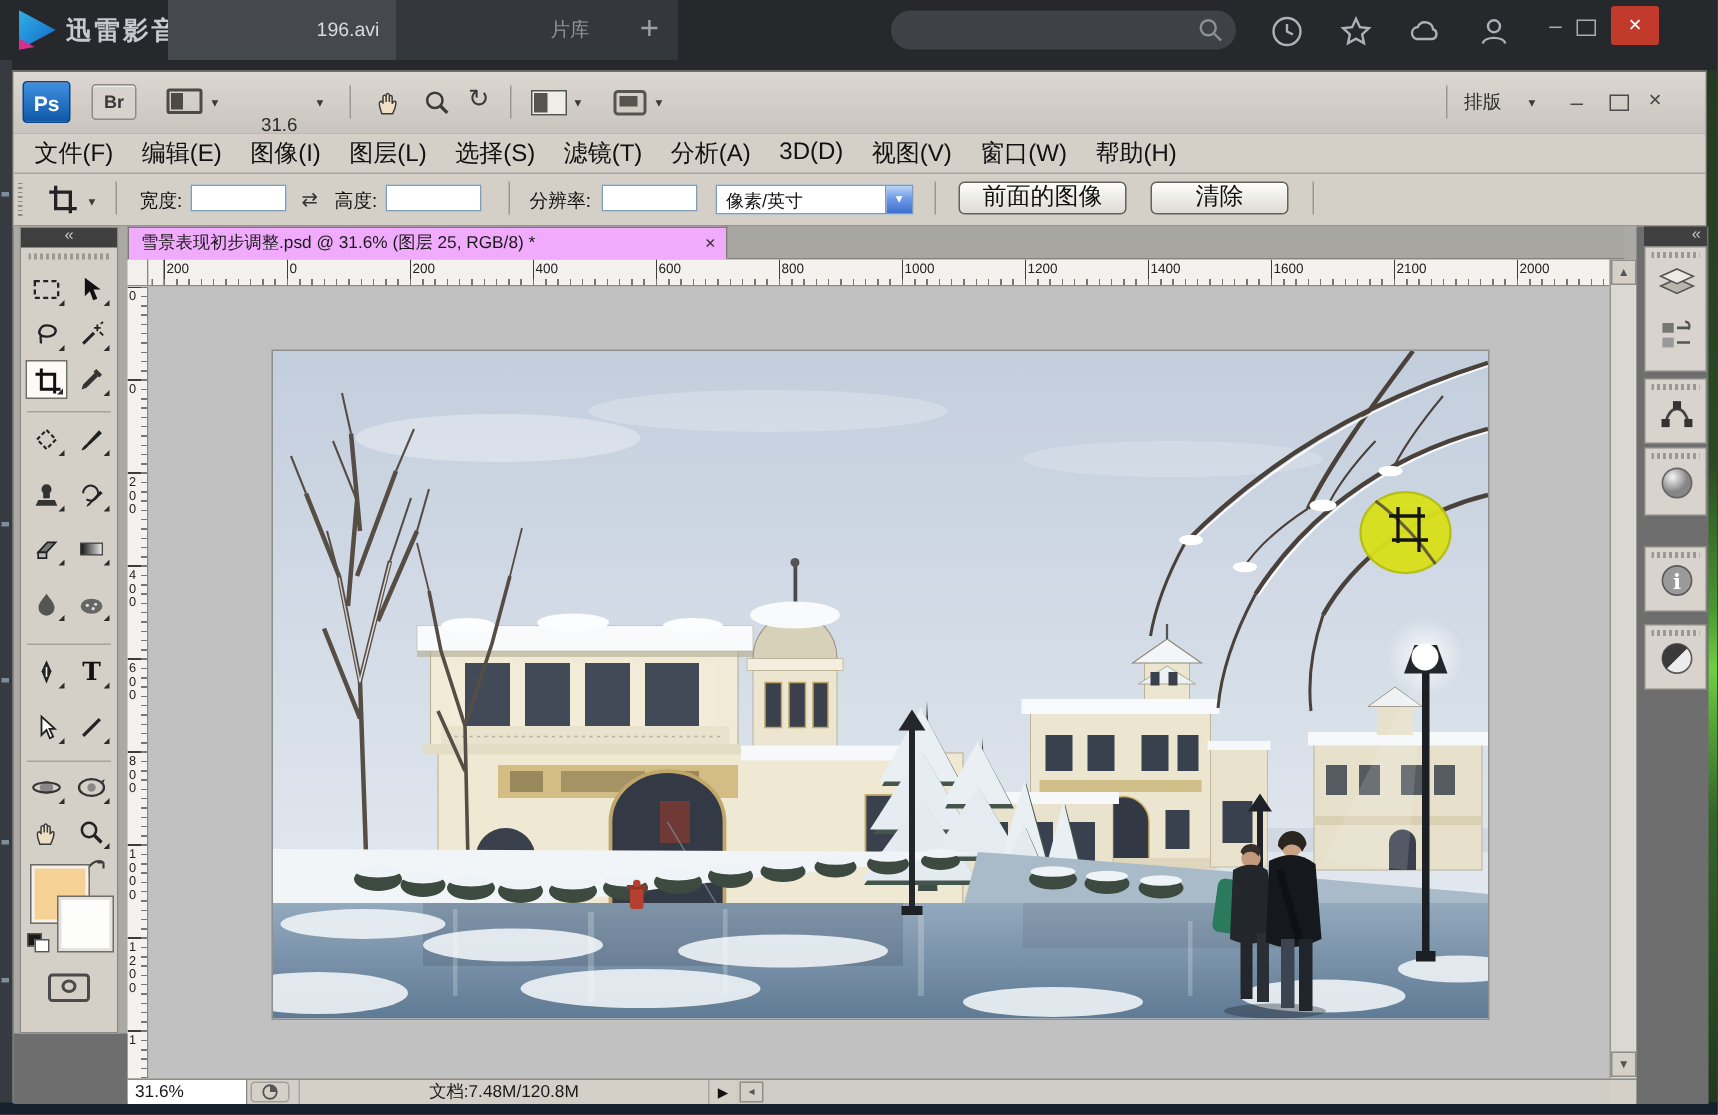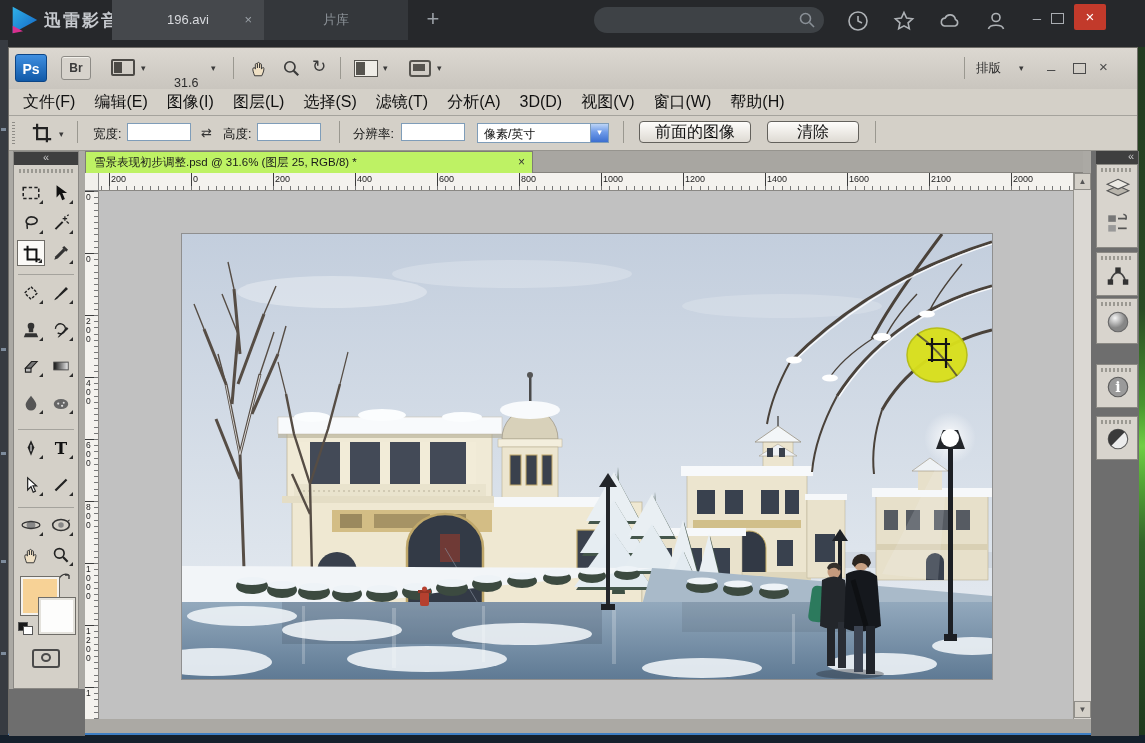--- a/index.html
+++ b/index.html
@@ -3,21 +3,21 @@
 <meta charset="utf-8">
 <style>
   html,body{margin:0;padding:0;background:#191b1e;}
   .stage{position:relative;width:1145px;height:743px;overflow:hidden;background:#26282b;
          font-family:"Liberation Sans","DejaVu Sans",sans-serif;-webkit-font-smoothing:antialiased;}
   .abs{position:absolute;}
   
   .player-bar{position:absolute;left:0;top:0;width:1145px;height:40px;background:#26282b;}
   .p-logo{position:absolute;left:8px;top:4px;width:32px;height:32px;}
   .p-appname{position:absolute;left:44px;top:9px;font-size:17px;font-weight:bold;color:#c6c9ce;letter-spacing:2px;}
-  .p-tab{position:absolute;top:0;height:40px;line-height:40px;text-align:center;font-size:13px;}
+  .p-tab{position:absolute;top:0;height:40px;line-height:40px;text-align:center;font-size:13px;padding-left:44px;}
   .p-tab.active{left:112px;width:152px;background:#45484c;color:#d8dade;}
   .p-tab.idle{left:264px;width:144px;background:#34373b;color:#8e949a;}
   .p-tab .x{position:absolute;right:12px;top:0;color:#9aa0a6;font-size:13px;}
   .p-newtab{position:absolute;left:418px;top:4px;width:30px;height:32px;line-height:30px;text-align:center;color:#9aa0a6;font-size:22px;}
   .p-search{position:absolute;left:594px;top:7px;width:230px;height:26px;border-radius:13px;background:#3e4246;}
   .p-search input{position:absolute;left:12px;top:3px;width:180px;height:20px;background:transparent;border:none;outline:none;color:#cfd3d8;font-size:12px;}
   .p-search svg{position:absolute;right:8px;top:4px;}
   .p-ico{position:absolute;top:9px;width:24px;height:24px;}
   .p-min{position:absolute;left:1026px;top:8px;width:22px;height:22px;color:#a9adb2;font-size:15px;text-align:center;line-height:20px;}
   .p-max{position:absolute;left:1051px;top:13px;width:11px;height:9px;border:1.5px solid #a9adb2;}
@@ -64,21 +64,21 @@
   .optlbl{position:absolute;top:10px;font-size:12.5px;color:#111;}
   .optin{position:absolute;top:7px;height:18px;width:64px;border:1px solid #7f9db9;background:#fff;font-size:11px;padding:0 3px;box-sizing:border-box;}
   .combo{position:absolute;left:468px;top:7px;width:132px;height:20px;border:1px solid #7f9db9;background:#fff;box-sizing:border-box;}
   .combo b{position:absolute;left:6px;top:2px;font-weight:normal;font-size:12px;color:#111;}
   .combo .btn{position:absolute;right:0;top:0;width:17px;height:18px;background:linear-gradient(180deg,#bcd4f6,#6f9be8 45%,#3c6fd0);
       border-left:1px solid #7f9db9;color:#fff;text-align:center;line-height:16px;font-size:9px;}
   .optbtn{position:absolute;top:5px;height:22px;border:1px solid #63615c;border-radius:4px;
       background:linear-gradient(180deg,#fefdfb,#dedad3);font-size:16px;text-align:center;line-height:20px;color:#111;box-sizing:border-box;}
   
   .tabbar{position:absolute;left:76px;top:103px;width:998px;height:22px;background:#a8a6a1;border-bottom:1px solid #85837e;box-sizing:border-box;}
-  .doctab{position:absolute;left:0;top:0;width:448px;height:22px;background:#bef264;border:1px solid #7e7c77;border-bottom:none;
+  .doctab{position:absolute;left:0;top:0;width:400px;height:22px;background:#f0abfc;border:1px solid #7e7c77;border-bottom:none;
       box-sizing:border-box;font-size:11.5px;line-height:20px;padding-left:8px;white-space:nowrap;overflow:hidden;}
   .doctab .x{position:absolute;right:7px;top:0;font-size:12px;color:#333;}
   
   .rcorner{position:absolute;left:76px;top:125px;width:14px;height:18px;background:#f2f0ec;border-right:1px solid #888;border-bottom:1px solid #888;box-sizing:border-box;}
   .hruler{position:absolute;left:90px;top:125px;width:974px;height:18px;background:#f4f2ee;border-bottom:1px solid #8a8884;box-sizing:border-box;overflow:hidden;}
   .hruler .major{position:absolute;left:10px;right:0;top:0;bottom:0;background:repeating-linear-gradient(90deg,#3c3c3c 0 1px,transparent 1px 82px);}
   .hruler .minor{position:absolute;left:2px;right:0;bottom:0;height:4px;background:repeating-linear-gradient(90deg,#777 0 1px,transparent 1px 8.2px);}
   .hruler b{position:absolute;top:1px;font-weight:normal;font-size:9px;color:#222;}
   .vruler{position:absolute;left:76px;top:143px;width:14px;height:528px;background:#f4f2ee;border-right:1px solid #8a8884;box-sizing:border-box;overflow:hidden;}
   .vruler .major{position:absolute;top:0;left:0;right:0;bottom:0;background:repeating-linear-gradient(180deg,#3c3c3c 0 1px,transparent 1px 62px);}
@@ -579,20 +579,35 @@
           </g>
         </g>
       </svg>
     </div>
 
     <div class="vscroll">
       <div class="sbtn" style="left:0;top:0">▲</div>
       <div class="sbtn" style="left:0;top:528px">▼</div>
     </div>
 
+    <div class="statusbar">
+      <div class="st-zoom">31.6%</div>
+      <div class="st-ico">
+        <svg width="12" height="12" viewBox="0 0 12 12" style="position:absolute;left:6px;top:0">
+          <circle cx="6" cy="6" r="4.5" fill="none" stroke="#555" stroke-width="1.2"></circle>
+          <path d="M6,6 L6,1.5 A4.5,4.5 0 0 1 10.5,6 z" fill="#555"></path>
+        </svg>
+      </div>
+      <div class="st-doc">文档:7.48M/120.8M</div>
+      <div class="st-fly">▶</div>
+      <div class="hscroll">
+        <div class="sbtn">◂</div>
+      </div>
+      <div class="corner-blk"></div>
+    </div>
     <div class="blk-dark-bl"></div>
 
     <div class="toolbox">
       <div class="panelhead">«</div>
       <div class="griph" style="left:5px;top:17px;width:54px"></div>
 
       <div class="tool" style="left:3px;top:28px">
         <svg width="20" height="20" viewBox="0 0 18 18">
             <rect x="2" y="4" width="14" height="10" fill="none" stroke="#222" stroke-width="1.4" stroke-dasharray="3 2"></rect>
           </svg>

